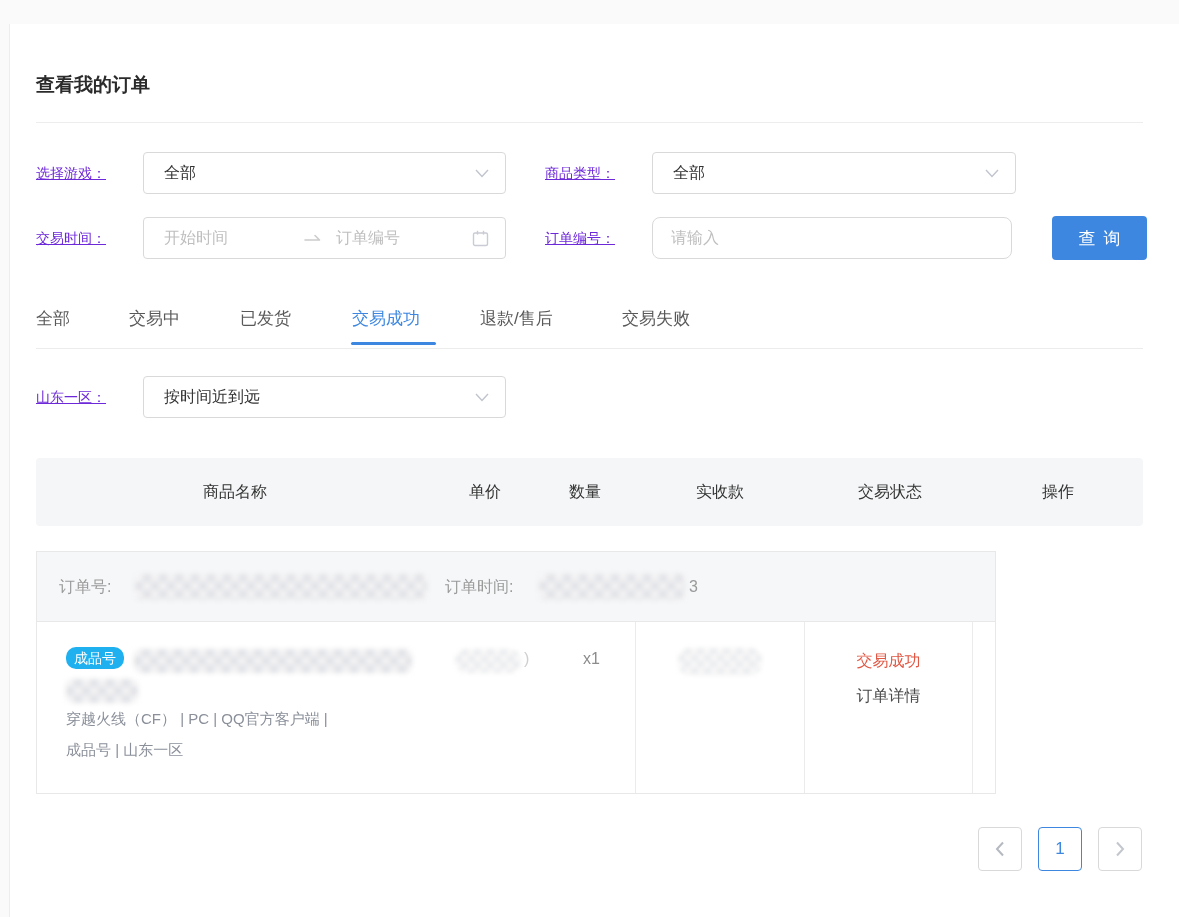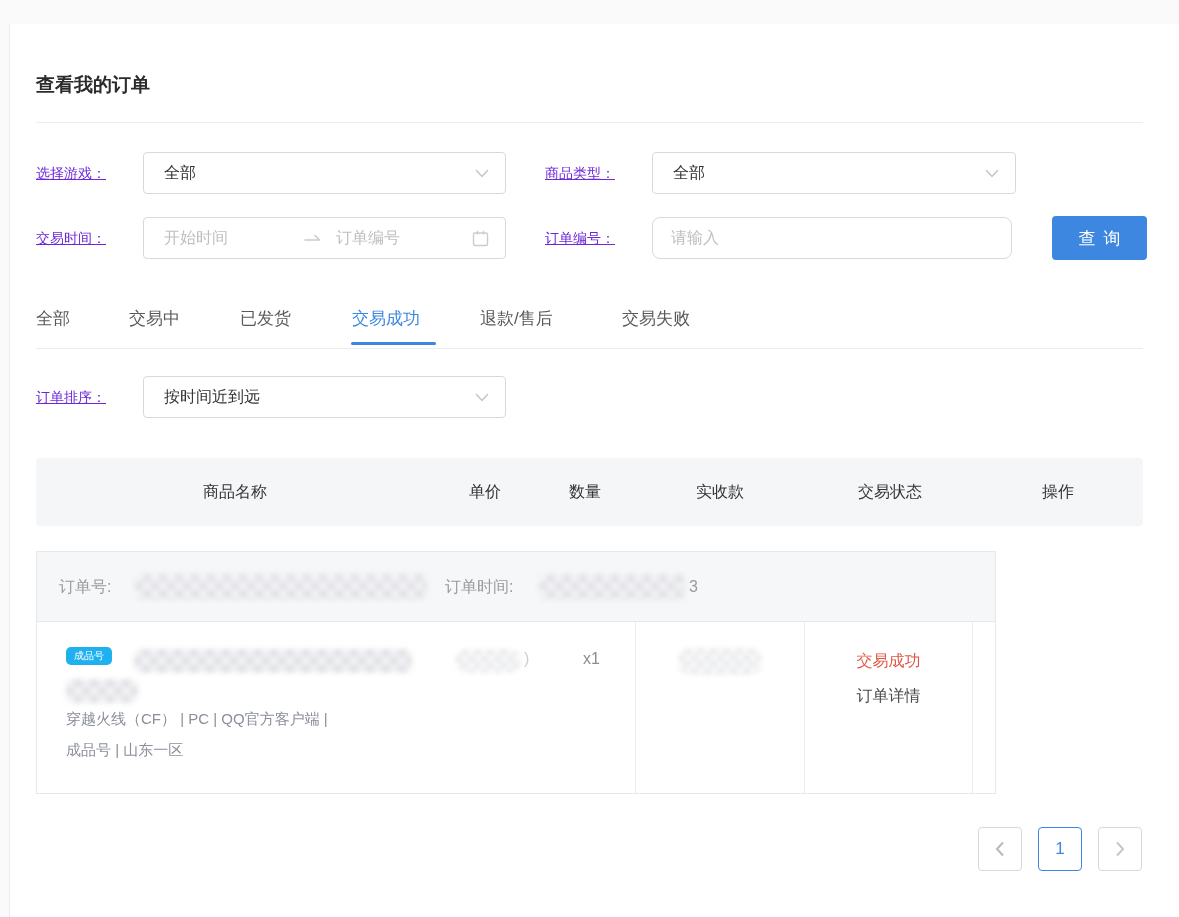--- a/index.html
+++ b/index.html
@@ -76,21 +76,21 @@
   .order-head .olabel{position:absolute;line-height:70px;font-size:16px;color:#9a9a9a;white-space:nowrap;}
   .order-row{position:relative;display:flex;height:171px;}
   .cell{position:relative;height:100%;}
   .cell.product{flex:0 0 599px;border-right:1px solid #ebebeb;}
   .cell.received{flex:0 0 169px;border-right:1px solid #ebebeb;}
   .cell.status{flex:0 0 168px;border-right:1px solid #ebebeb;}
   .cell.action{flex:1;}
 
   .badge{
     position:absolute;left:29px;top:25px;background:var(--badge-blue);color:#fff;
-    font-size:10px;padding:4px 8px;border-radius:5px;line-height:1;white-space:nowrap;
+    font-size:14px;padding:4px 8px;border-radius:10px;line-height:1;white-space:nowrap;
   }
   .mosaic{
     position:absolute;border-radius:6px;
     background:repeating-conic-gradient(#e1e2e6 0% 25%,#f3f3f5 0% 50%);
     background-size:16px 16px;
     filter:blur(2.5px);
   }
   .mosaic.light{
     background:repeating-conic-gradient(#ebecee 0% 25%,#f8f8f9 0% 50%);
     background-size:13px 13px;filter:blur(2px);border-radius:12px;
@@ -170,21 +170,21 @@
     <span class="tab" style="left:36px;">全部</span>
     <span class="tab" style="left:129px;">交易中</span>
     <span class="tab" style="left:240px;">已发货</span>
     <span class="tab active" style="left:352px;">交易成功</span>
     <span class="tab" style="left:480px;">退款/售后</span>
     <span class="tab" style="left:622px;">交易失败</span>
     <span class="tab-underline"></span>
   </div>
   <div class="abs hr hr2"></div>
 
-  <div class="abs flabel" style="left:36px;top:352px;">订单排序：</div>
+  <div class="abs flabel" style="left:36px;top:352px;">山东一区：</div>
   <div class="abs select" style="left:143px;top:352px;width:363px;">
     <span class="sel-text">按时间近到远</span>
     <span class="chev">
       <svg class="icon-svg" width="14" height="9" viewBox="0 0 14 9">
           <polyline points="1,1 7,7.5 13,1" fill="none" stroke="#c0c4cc" stroke-width="1.4"></polyline>
         </svg>
     </span>
   </div>
 
   <div class="abs thead">

